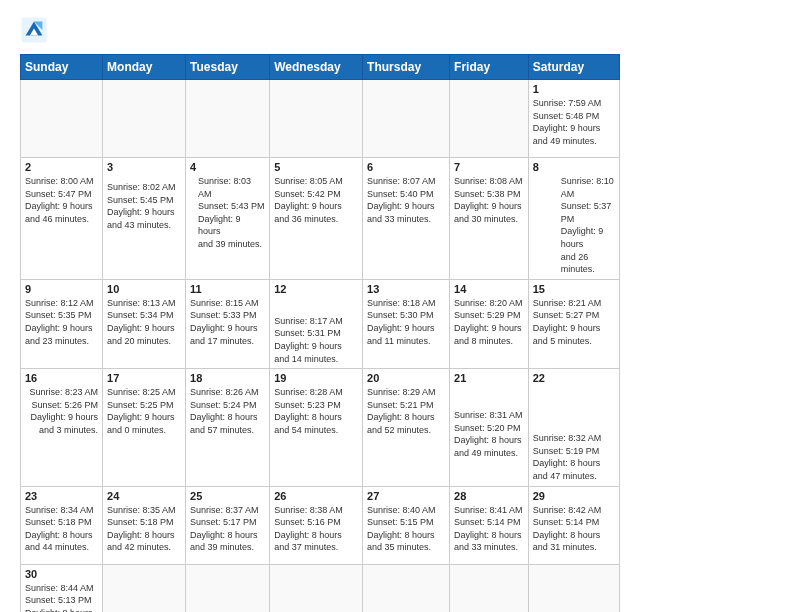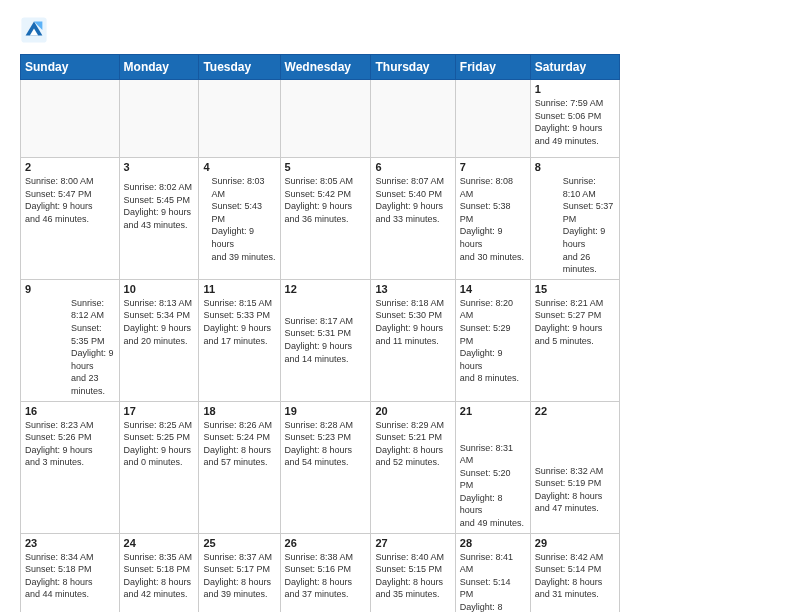--- a/index.html
+++ b/index.html
@@ -131,21 +131,21 @@
     <tr class="week-row">
           <td class="empty"></td>
           <td class="empty"></td>
           <td class="empty"></td>
           <td class="empty"></td>
           <td class="empty"></td>
           <td class="empty"></td>
           <td>
             <div class="day-num">1</div>
             <div class="day-info" style="white-space: pre-line;">Sunrise: 7:59 AM
-Sunset: 5:06 PM
+Sunset: 5:48 PM
 Daylight: 9 hours
 and 49 minutes.</div>
           </td>
         </tr>
         <tr class="week-row">
           <td>
             <div class="day-num">2</div>
             <div class="day-info" style="white-space: pre-line;">Sunrise: 8:00 AM
 Sunset: 5:47 PM
 Daylight: 9 hours
@@ -190,21 +190,21 @@
             <div class="day-num">8</div>
             <div class="day-info" style="white-space: pre-line; margin-left: 28px;">Sunrise: 8:10 AM
 Sunset: 5:37 PM
 Daylight: 9 hours
 and 26 minutes.</div>
           </td>
         </tr>
         <tr class="week-row">
           <td>
             <div class="day-num">9</div>
-            <div class="day-info" style="white-space: pre-line; margin-left: 46px;">Sunrise: 8:12 AM
+            <div class="day-info" style="white-space: pre-line;">Sunrise: 8:12 AM
 Sunset: 5:35 PM
 Daylight: 9 hours
 and 23 minutes.</div>
           </td>
           <td>
             <div class="day-num">10</div>
             <div class="day-info" style="white-space: pre-line;">Sunrise: 8:13 AM
 Sunset: 5:34 PM
 Daylight: 9 hours
 and 20 minutes.</div>
@@ -241,21 +241,21 @@
             <div class="day-num">15</div>
             <div class="day-info" style="white-space: pre-line;">Sunrise: 8:21 AM
 Sunset: 5:27 PM
 Daylight: 9 hours
 and 5 minutes.</div>
           </td>
         </tr>
         <tr class="week-row">
           <td>
             <div class="day-num">16</div>
-            <div class="day-info" style="white-space: pre-line;">Sunrise: 8:23 AM
+            <div class="day-info" style="white-space: pre-line; text-align: right;">Sunrise: 8:23 AM
 Sunset: 5:26 PM
 Daylight: 9 hours
 and 3 minutes.</div>
           </td>
           <td>
             <div class="day-num">17</div>
             <div class="day-info" style="white-space: pre-line;">Sunrise: 8:25 AM
 Sunset: 5:25 PM
 Daylight: 9 hours
 and 0 minutes.</div>

